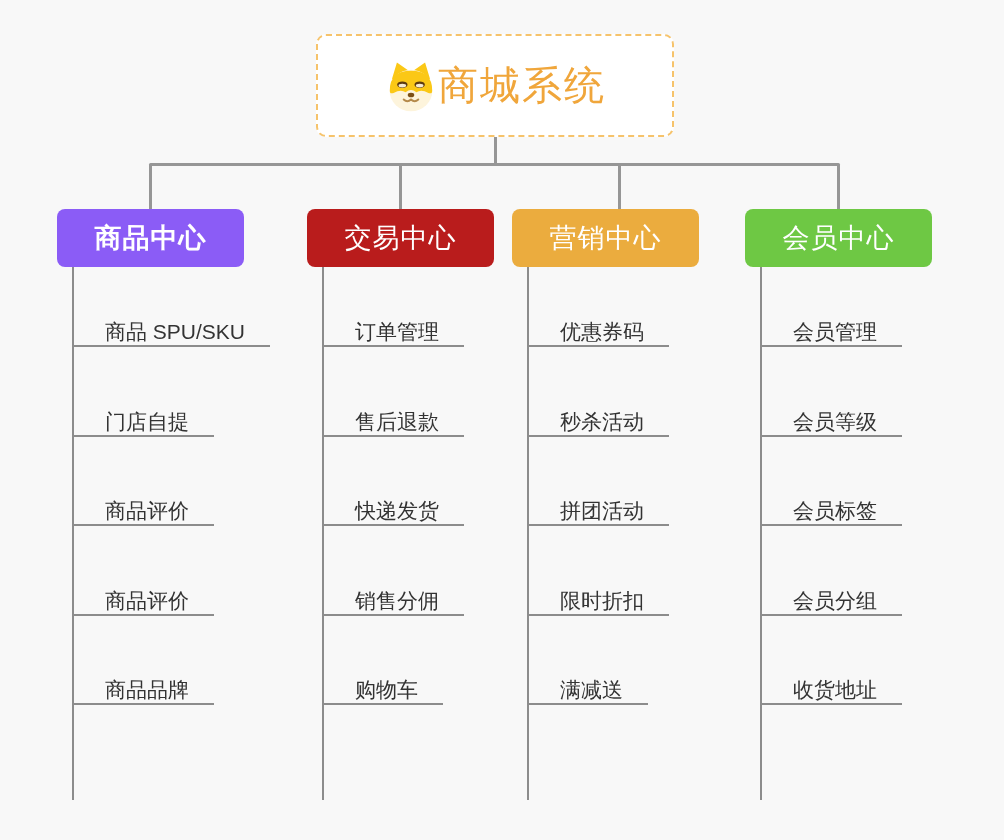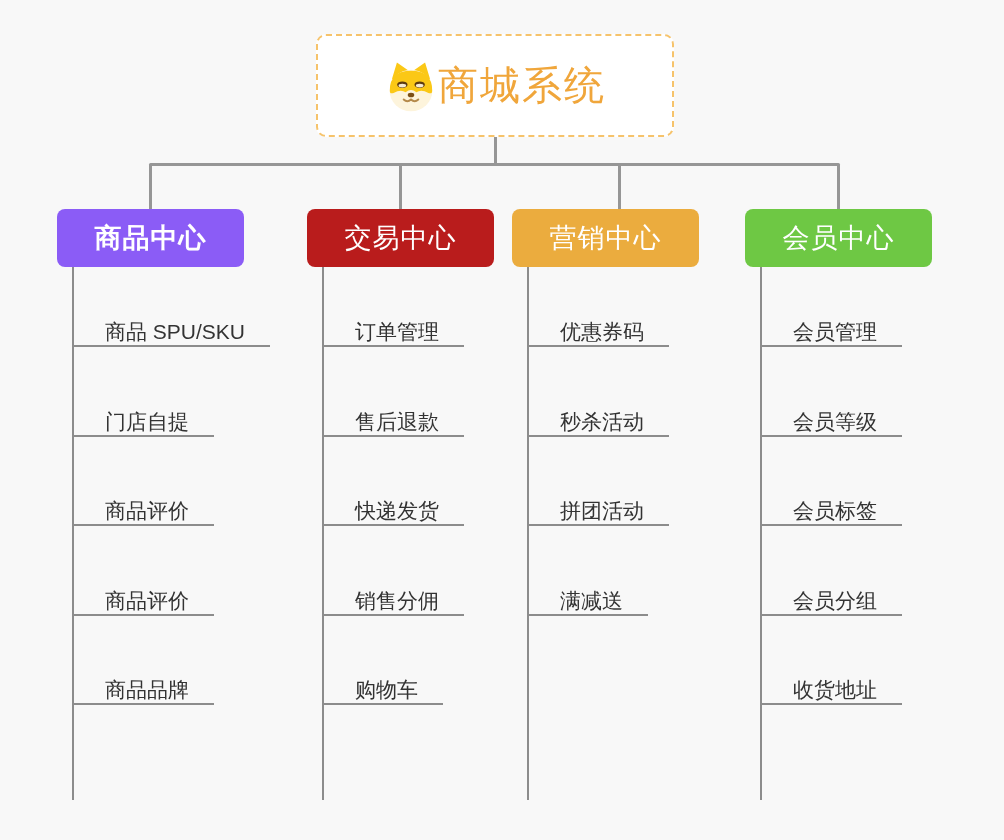--- a/index.html
+++ b/index.html
@@ -124,20 +124,21 @@
     </div>
   </div>
 
   <div class="column c3">
     <div class="branch-node" style="background-color: rgb(235, 172, 62);">营销中心</div>
     <div class="trunk"></div>
     <div class="leaves">
       <div class="leaf">优惠券码</div>
       <div class="leaf">秒杀活动</div>
       <div class="leaf">拼团活动</div>
+      <div class="leaf">限时折扣</div>
       <div class="leaf">满减送</div>
     </div>
   </div>
 
   <div class="column c4">
     <div class="branch-node" style="background-color: rgb(110, 200, 68);">会员中心</div>
     <div class="trunk"></div>
     <div class="leaves">
       <div class="leaf">会员管理</div>
       <div class="leaf">会员等级</div>

